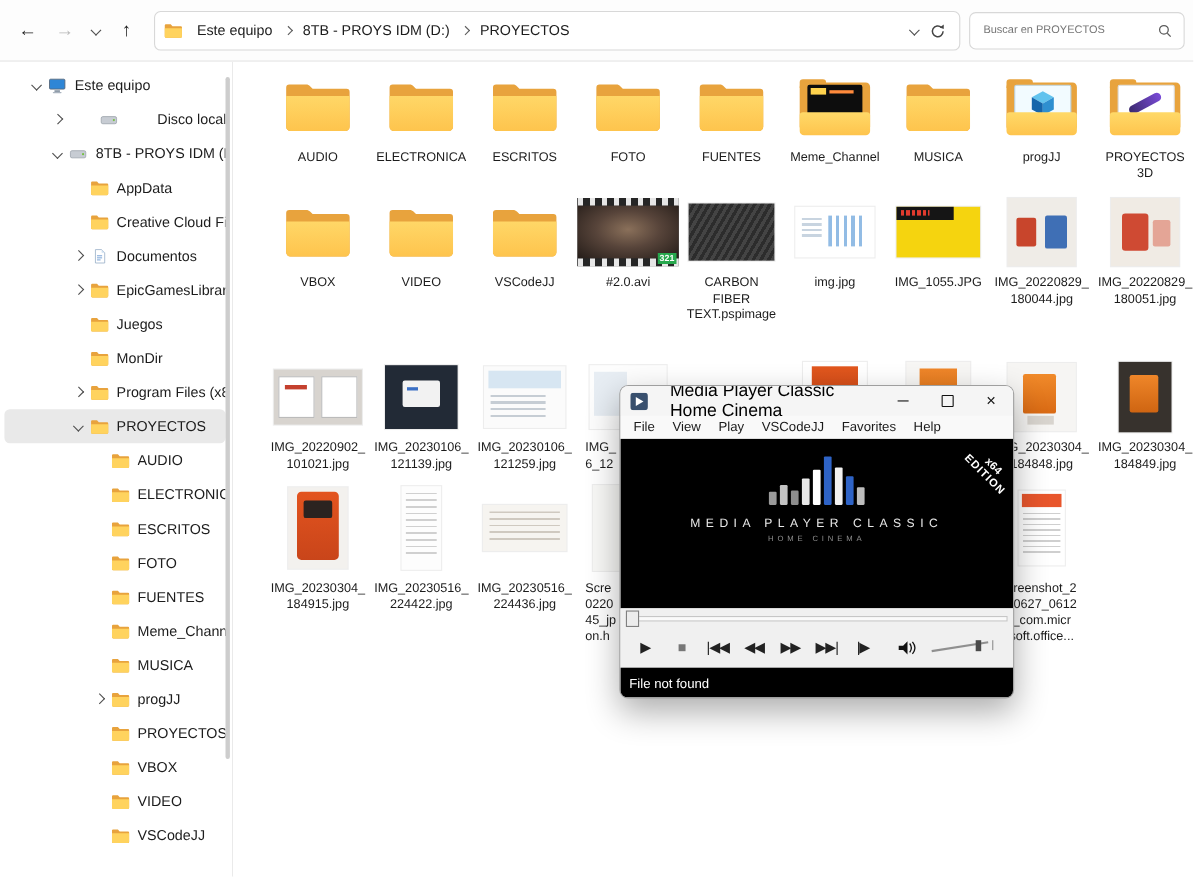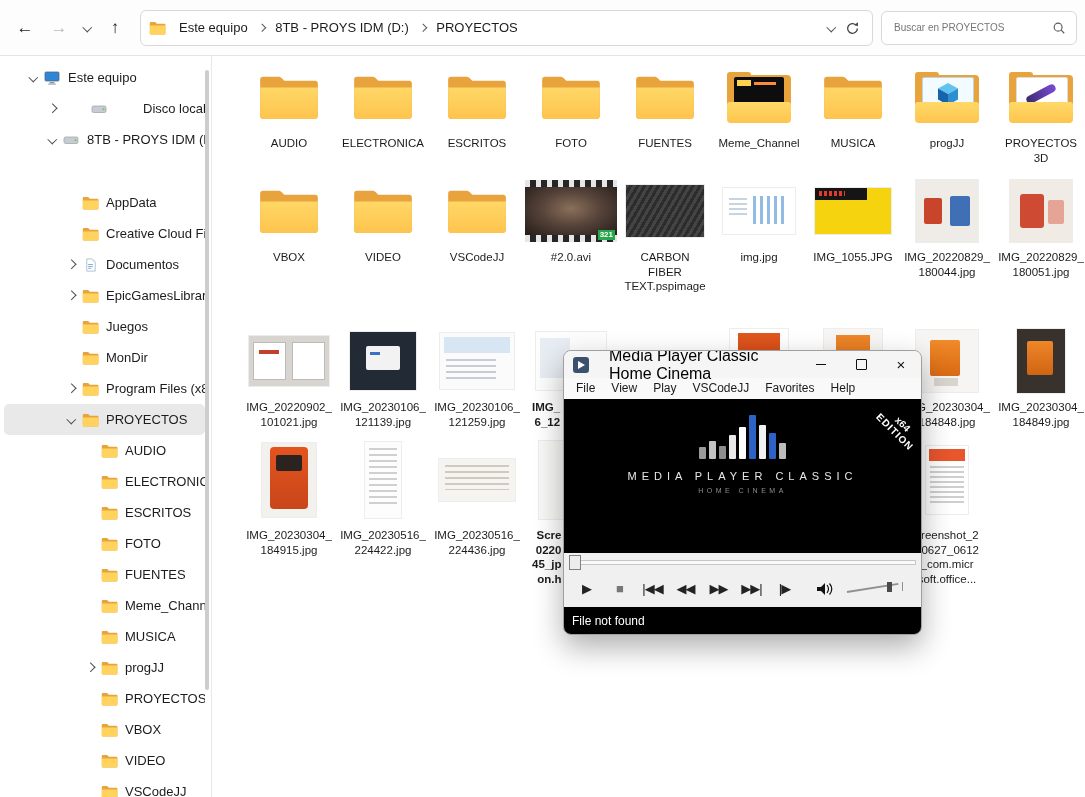--- a/index.html
+++ b/index.html
@@ -42,21 +42,21 @@
   .side-scrollbar{position:absolute;right:2px;top:14px;width:4px;height:620px;background:#cdcdcd;border-radius:2px;}
   
   .content{position:absolute;left:212px;top:56px;right:0;bottom:0;background:#ffffff;}
   .grid-row{position:absolute;left:30px;display:flex;}
   .row1{top:8px;} .row2{top:122px;} .row3{top:272px;} .row4{top:382px;}
   .tile{flex:0 0 94px;width:94px;display:flex;flex-direction:column;align-items:center;}
   .thumb-area{height:66px;display:flex;align-items:center;justify-content:center;}
   .row4 .thumb-area{height:84px;}
   .tile-label{margin-top:6px;font-size:11.5px;line-height:14.5px;text-align:center;color:#1c1c1c;
     max-width:86px;overflow-wrap:anywhere;white-space:pre-line;}
-  .tile-label.left{text-align:right;align-self:flex-start;margin-left:8px;font-weight:bold;}
+  .tile-label.left{text-align:left;align-self:flex-start;margin-left:8px;}
   
   .pfolder{position:relative;width:64px;height:52px;}
   .pf-back{position:absolute;left:0;top:4px;width:64px;height:44px;background:#e8a33d;border-radius:4px;}
   .pf-back::before{content:"";position:absolute;left:0;top:-3px;width:24px;height:8px;background:#e8a33d;border-radius:3px 3px 0 0;}
   .pf-sheet{position:absolute;left:7px;top:6px;width:50px;height:32px;border-radius:2px;overflow:hidden;}
   .pf-front{position:absolute;left:0;bottom:0;width:64px;height:21px;background:linear-gradient(#ffd968,#fec44d);border-radius:3px 3px 4px 4px;}
   .sheet-meme{background:#0d0d0d;}
   .sheet-meme .meme-y{position:absolute;left:3px;top:3px;width:14px;height:6px;background:#ffd34d;}
   .sheet-meme .meme-o{position:absolute;left:20px;top:5px;width:22px;height:3px;background:#ff8a3c;}
   .sheet-prog{background:#f2fbff;border:1px solid #bcd3e0;display:flex;align-items:center;justify-content:center;}
@@ -244,21 +244,21 @@
             <i class="chev down"></i>
           </span>
           <span class="side-icon">
             <svg width="16" height="16" viewBox="0 0 16 16">
               <rect x="1" y="5" width="14" height="6.5" rx="1.5" fill="#c7ccd3" stroke="#9aa1a9" stroke-width="0.7"></rect>
               <circle cx="12.5" cy="8.2" r="1" fill="#76c043"></circle>
             </svg>
           </span>
           <span class="side-label">8TB - PROYS IDM (D:)</span>
         </div>
-        <div class="side-item" style="padding-left: 60px; margin-top: 32px;">
+        <div class="side-item" style="padding-left: 60px;">
           <span class="chev-wrap"></span>
           <span class="side-icon">
             <svg width="17" height="14" viewBox="0 0 17 14">
               <path d="M.8 2 a1 1 0 0 1 1-1 h4.4 l1.6 1.8 h7.6 a1 1 0 0 1 1 1 v8.4 a1.2 1.2 0 0 1-1.2 1.2 H2 a1.2 1.2 0 0 1-1.2-1.2 Z" fill="#e8a33d"></path>
               <path d="M.8 4.6 h15.6 v7.6 a1.2 1.2 0 0 1-1.2 1.2 H2 a1.2 1.2 0 0 1-1.2-1.2 Z" fill="#ffd35e"></path>
             </svg>
           </span>
           <span class="side-label">AppData</span>
         </div>
         <div class="side-item" style="padding-left: 60px;">

